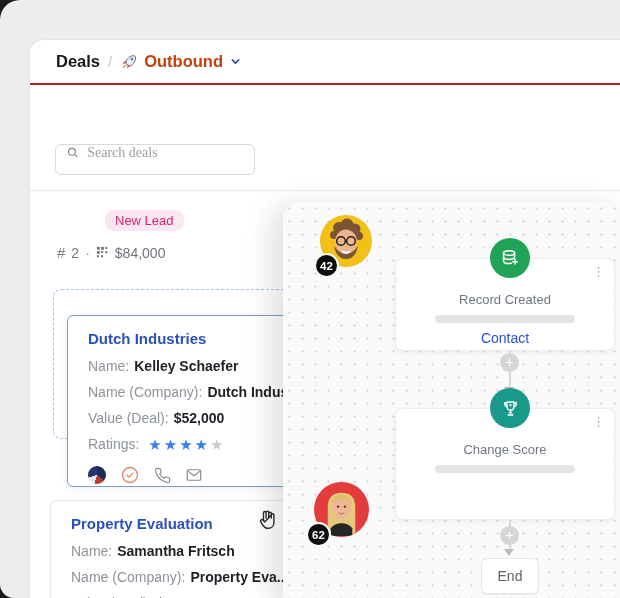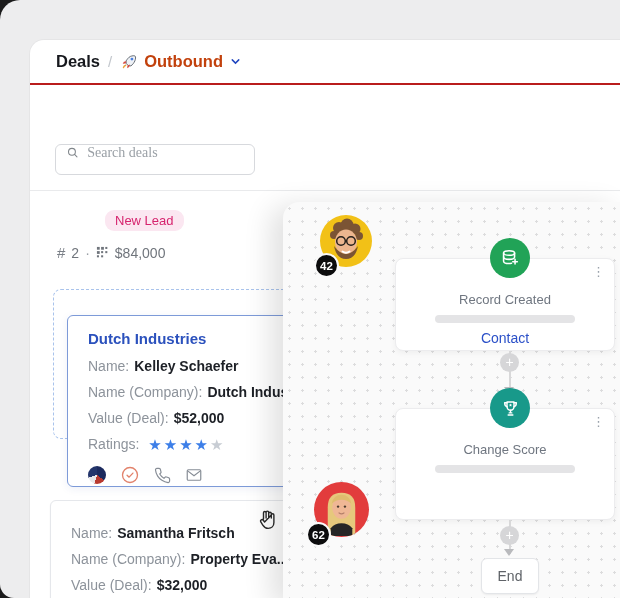--- a/index.html
+++ b/index.html
@@ -177,20 +177,21 @@
             <path d="M22 16.92v3a2 2 0 0 1-2.18 2 19.79 19.79 0 0 1-8.63-3.07 19.5 19.5 0 0 1-6-6A19.79 19.79 0 0 1 2.12 4.18 2 2 0 0 1 4.11 2h3a2 2 0 0 1 2 1.72c.13.96.36 1.9.7 2.81a2 2 0 0 1-.45 2.11L8.09 9.91a16 16 0 0 0 6 6l1.27-1.27a2 2 0 0 1 2.11-.45c.91.34 1.85.57 2.81.7A2 2 0 0 1 22 16.92z"></path>
           </svg>
         <svg width="18" height="18" viewBox="0 0 24 24" fill="none" stroke="#878d96" stroke-width="1.6">
             <rect x="3" y="5" width="18" height="14" rx="1.5"></rect>
             <path d="M3.5 6.5L12 13l8.5-6.5"></path>
           </svg>
       </div>
     </div>
 
     <div class="deal-card card-static">
+      <div class="deal-title">Property Evaluation</div>
       <div class="deal-row">
         <span class="lbl">Name:</span><span class="val">Samantha Fritsch</span>
       </div>
       <div class="deal-row">
         <span class="lbl">Name (Company):</span><span class="val">Property Eva...</span>
       </div>
       <div class="deal-row">
         <span class="lbl">Value (Deal):</span><span class="val">$32,000</span>
       </div>
     </div>

